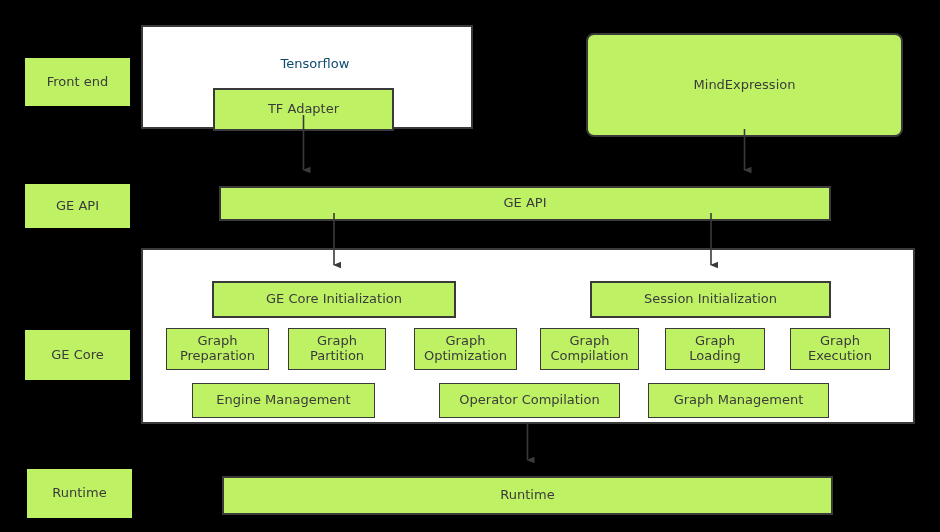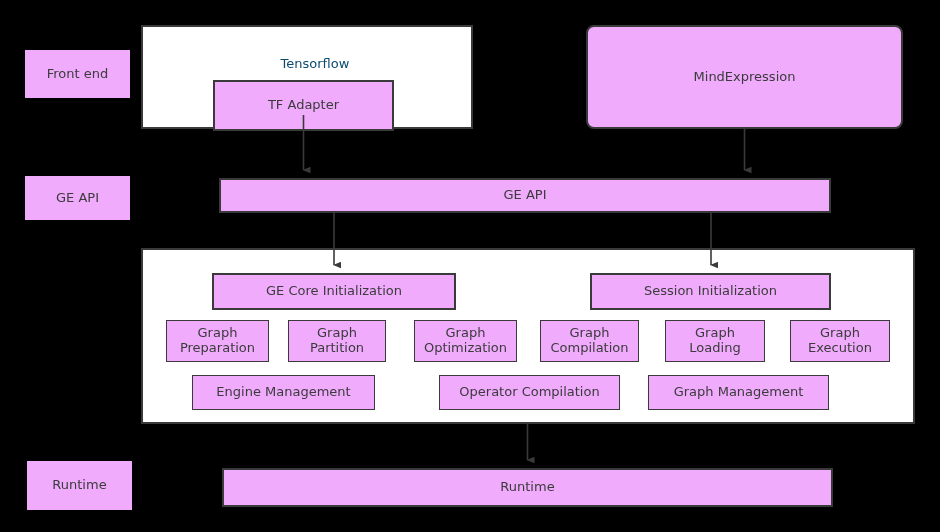--- a/index.html
+++ b/index.html
@@ -16,29 +16,30 @@
   #stage {
     position: relative;
     width: 940px;
     height: 532px;
     background: #000000;
   }
 
   
   .box {
     position: absolute;
-    background: #f0abfc;
+    background: #bef264;
     color: #3b3b3b;
     display: flex;
     align-items: center;
     justify-content: center;
     text-align: center;
     line-height: 1.15;
     box-sizing: border-box;
     white-space: pre-line;
+    margin-top: 8px;
   }
   .bordered {
     border: 2px solid #3a3a3a;
   }
   .bordered-thin {
     border: 1.5px solid #3a3a3a;
   }
   .plain {
     border: none;
   }
@@ -77,28 +78,29 @@
 </style>
 </head>
 <body>
 
 <div id="stage">
 
   <div class="box plain rail-label f13" style="left:25px; top:50px; width:105px; height:48px;">Front end</div>
 
   <div class="box plain rail-label f13" style="left:25px; top:176px; width:105px; height:44px;">GE API</div>
 
+  <div class="box plain rail-label f13" style="left:25px; top:322px; width:105px; height:50px;">GE Core</div>
 
   <div class="box plain rail-label f13" style="left:27px; top:461px; width:105px; height:49px;">Runtime</div>
 
   <div class="container-box" style="left:141px; top:25px; width:332px; height:104px;">
     <div class="container-title f13" style="top:29px;">Tensorflow</div>
   </div>
 
-  <div class="box bordered f13" style="left:213px; top:80px; width:181px; height:51px;">TF Adapter</div>
+  <div class="box bordered f13" style="left:213px; top:80px; width:181px; height:43px;">TF Adapter</div>
 
   <div class="box bordered f13" style="left:586px; top:25px; width:317px; height:104px;border-radius:8px;">MindExpression</div>
 
   <div class="box bordered f13" style="left:219px; top:178px; width:612px; height:35px;">GE API</div>
 
   <div class="container-box" style="left:141px; top:248px; width:774px; height:176px;"></div>
 
   <div class="box bordered f13" style="left:212px; top:273px; width:244px; height:37px;">GE Core Initialization</div>
 
   <div class="box bordered f13" style="left:590px; top:273px; width:241px; height:37px;">Session Initialization</div>

